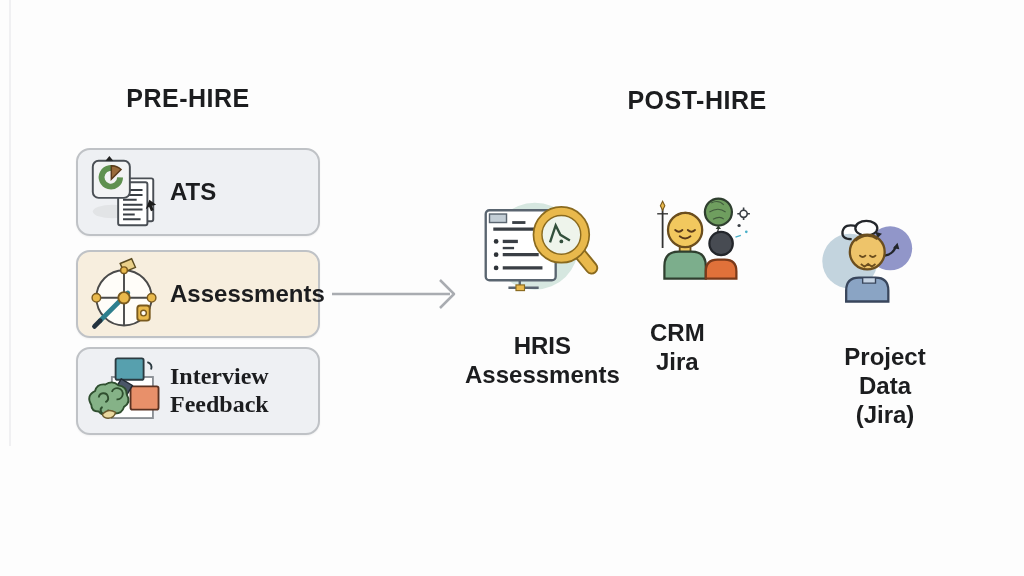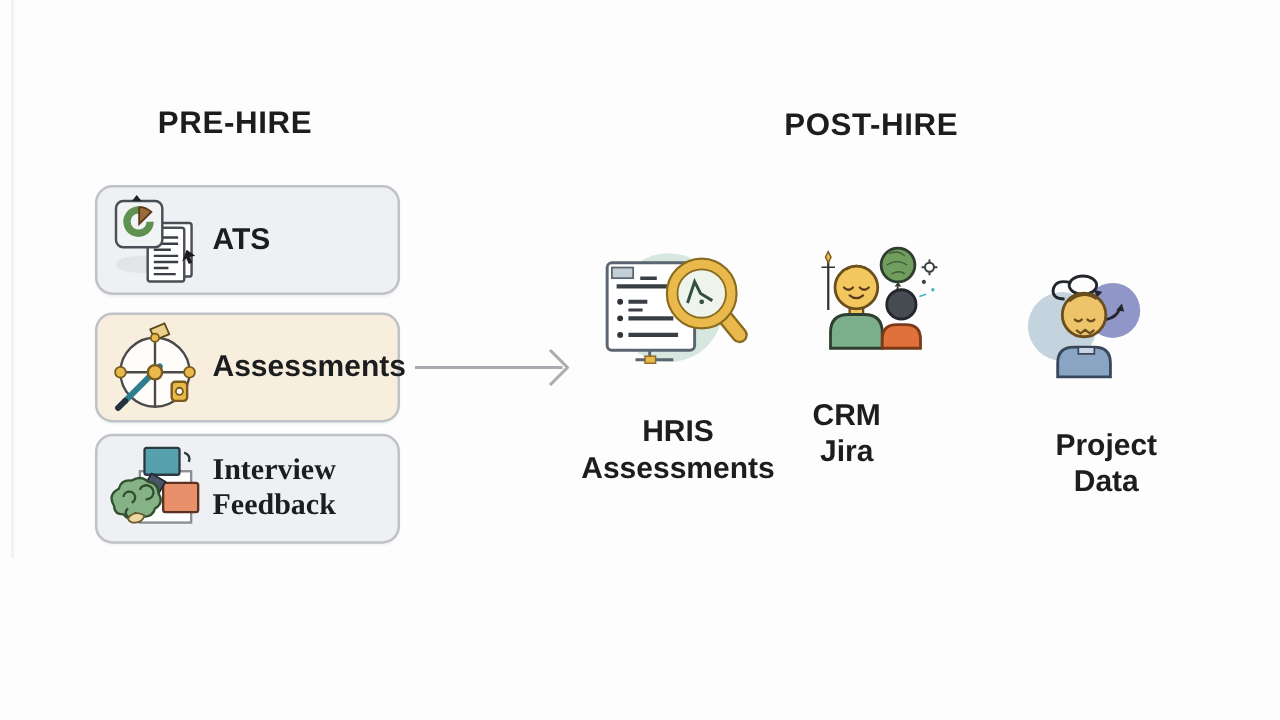--- a/index.html
+++ b/index.html
@@ -187,16 +187,17 @@
         <circle cx="57" cy="40" r="19" fill="#eec46a" stroke="#6b4e1e" stroke-width="2.5"></circle>
         <path d="M44 28q12-10 24-2" fill="none" stroke="#6b4e1e" stroke-width="2"></path>
         <path d="M49 44q3 3 6 0M60 44q3 3 6 0" fill="none" stroke="#6b4e1e" stroke-width="2" stroke-linecap="round"></path>
         <path d="M50 53l4 3 4-3 4 3 4-3" fill="none" stroke="#6b4e1e" stroke-width="2"></path>
         <path d="M34 94V82q0-14 14-14h18q14 0 14 14v12z" fill="#8aa4c4" stroke="#39465c" stroke-width="2.5"></path>
         <path d="M52 68h14v6H52z" fill="#c6d4e4" stroke="#39465c" stroke-width="1.5"></path>
       </svg>
     </span>
     <div class="post-label">
       <div>Project Data</div>
+      <div>(Jira)</div>
     </div>
   </div>
 
 </div>
 
 </body></html>

